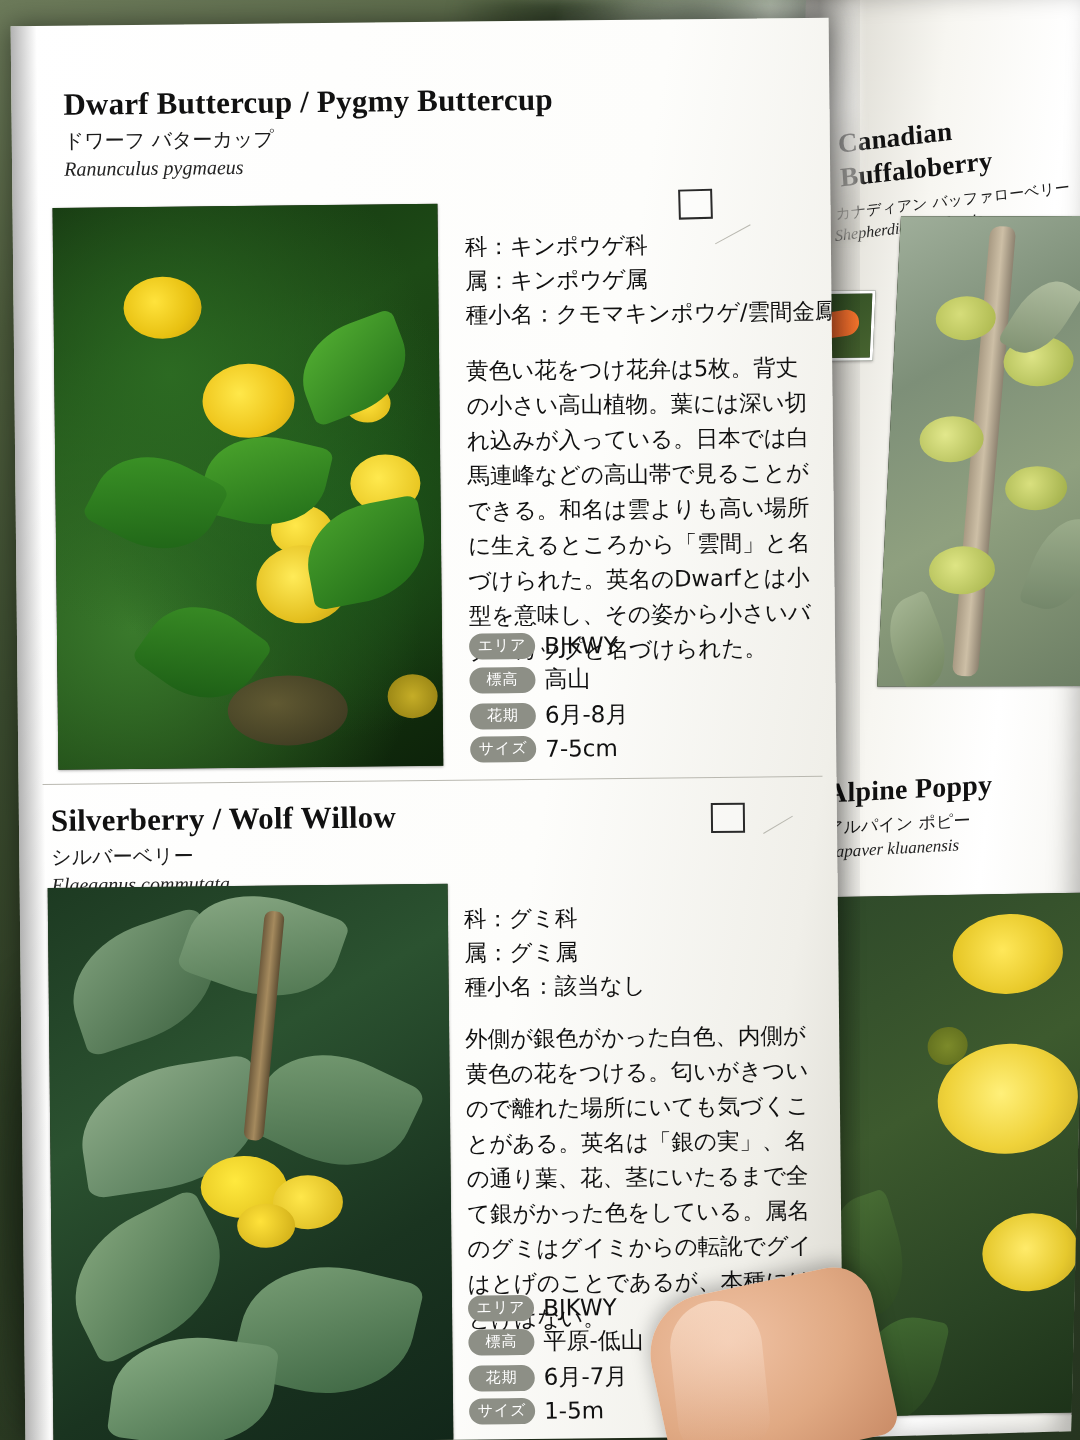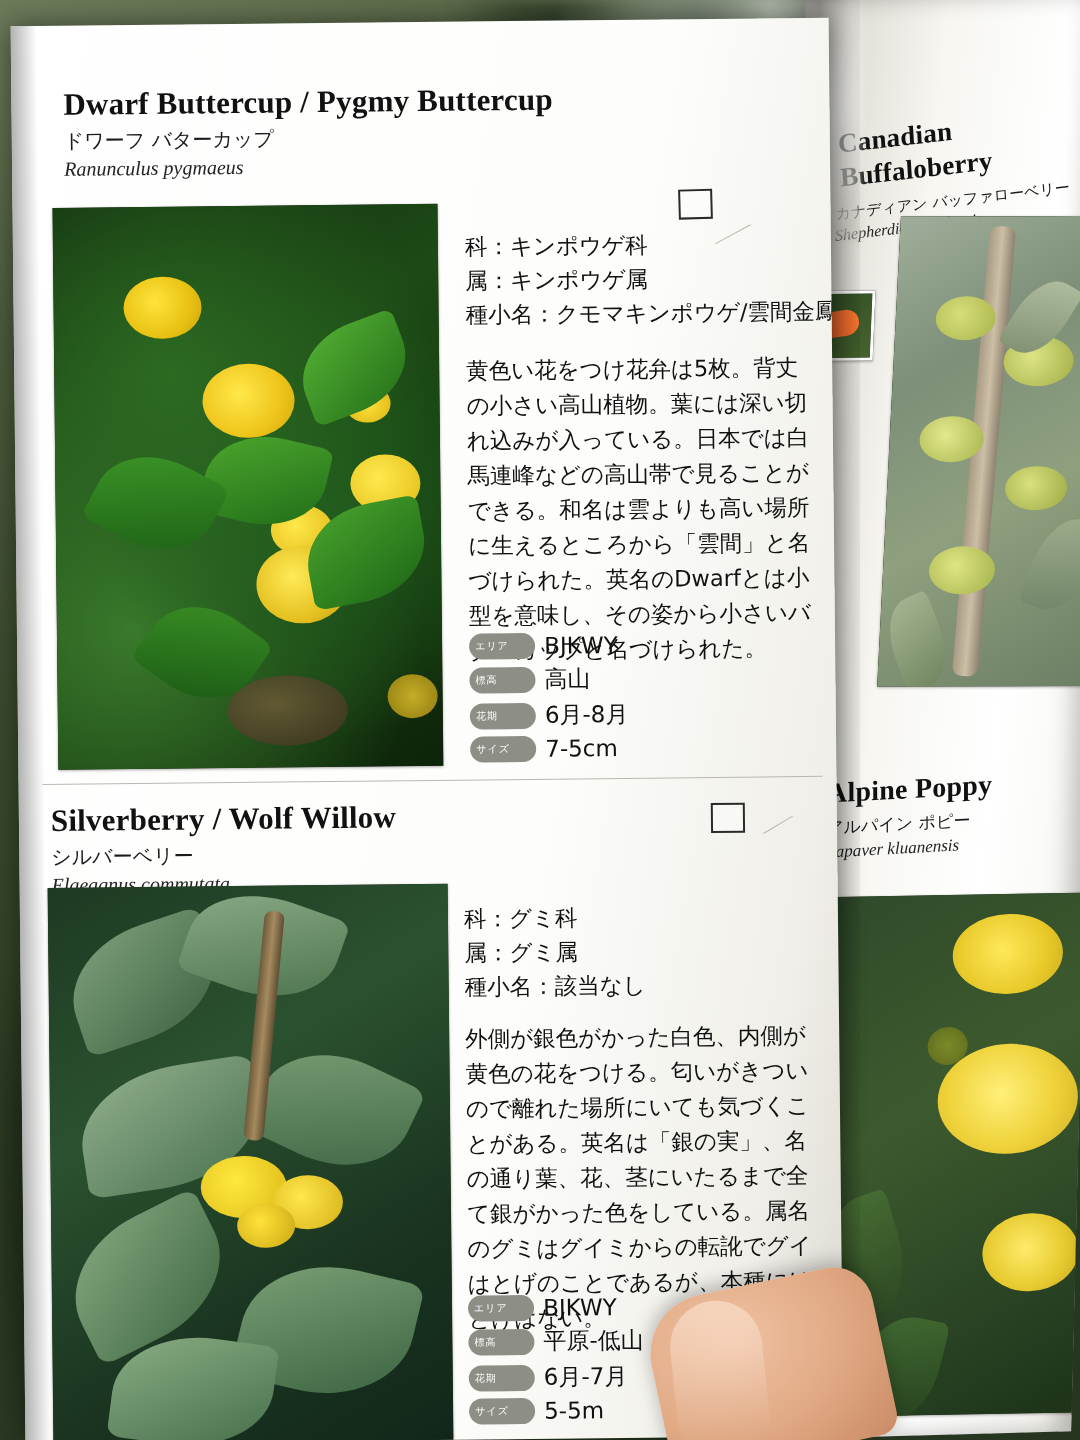--- a/index.html
+++ b/index.html
@@ -88,22 +88,22 @@
     font-size:22.5px;line-height:34px;color:#111;
   }
   .desc{
     font-family:"DejaVu Sans", sans-serif;
     font-size:22.5px;line-height:35px;color:#111;
   }
   .facts{position:absolute;}
   .fact{display:flex;align-items:center;margin-bottom:5px;}
   .chip{
     background:#8d8f86;color:#fff;border-radius:13px;
-    font-family:"DejaVu Sans",sans-serif;font-size:10px;line-height:15px;
-    padding:5px 6px 6px 6px;margin-right:9px;min-width:54px;
+    font-family:"DejaVu Sans",sans-serif;font-size:15px;line-height:15px;
+    padding:5px 6px 6px 6px;margin-right:9px;min-width:54px;text-align:center;
     letter-spacing:1px;
   }
   .fact-val{font-family:"DejaVu Sans",sans-serif;font-size:23px;color:#111;}
 
   .checkbox{
     position:absolute;border:2px solid #2a2a2a;background:rgba(255,255,255,.4);
   }
   .rule{
     position:absolute;height:1px;background:#b9b8b0;
   }
@@ -287,19 +287,19 @@
       <div class="fact">
         <span class="chip">標高</span>
         <span class="fact-val">平原-低山</span>
       </div>
       <div class="fact">
         <span class="chip">花期</span>
         <span class="fact-val">6月-7月</span>
       </div>
       <div class="fact">
         <span class="chip">サイズ</span>
-        <span class="fact-val">5-5m</span>
+        <span class="fact-val">1-5m</span>
       </div>
     </div>
   </div>
 
   <div class="hand"></div>
 </div>
 
 </body></html>

